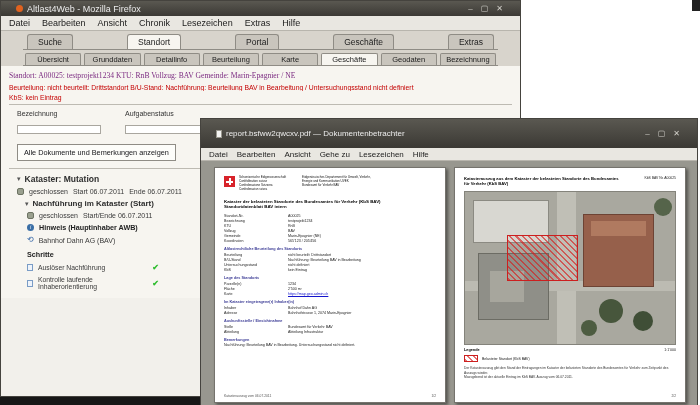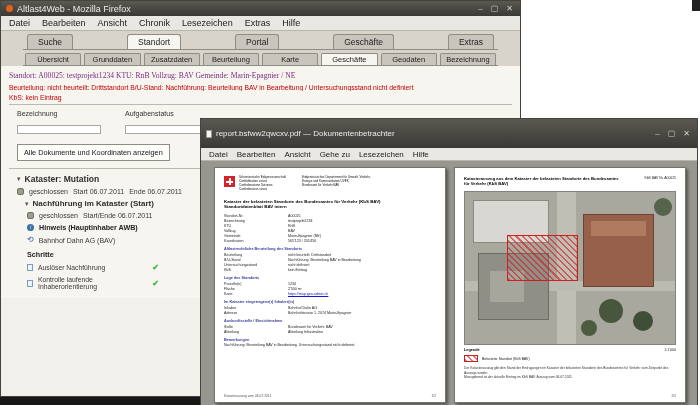--- a/index.html
+++ b/index.html
@@ -1,20 +1,20 @@
 <!DOCTYPE html>
 <html><head>
 <meta charset="utf-8">
 <style>
   * { margin:0; padding:0; box-sizing:border-box; font-family:"Liberation Sans",sans-serif; }
   html,body { width:700px; height:405px; }
   body { background:#ffffff; overflow:hidden; position:relative; }
 
   .window { position:absolute; border:1px solid #45433e; }
-  .titlebar { height:15px; background:linear-gradient(#5a5851,#3b3934); display:flex; align-items:center; gap:4px; padding:0 5px; }
+  .titlebar { height:15px; background:linear-gradient(#5a5851,#3b3934); display:flex; align-items:center; gap:4px; padding:0 15px; }
   .wtitle { color:#ececec; font-size:9px; flex:1; white-space:nowrap; overflow:hidden; }
   .wbtn { color:#d2d0ca; font-size:8px; line-height:1; padding:0 2px; cursor:default; }
   .appdot { width:7px; height:7px; border-radius:50%; background:#e0621f; flex:none; }
   .docico { width:6px; height:8px; background:#f4f4f2; border:1px solid #9a988f; flex:none; }
 
   .menubar { display:flex; gap:12px; align-items:center; height:15px; padding:0 8px;
              background:#e9e7e1; border-bottom:1px solid #b8b5ad; font-size:9px; color:#1c1c1c; }
   .menubar span { white-space:nowrap; }
 
   
@@ -143,21 +143,21 @@
       <span class="tab">Suche</span>
       <span class="tab active">Standort</span>
       <span class="tab">Portal</span>
       <span class="tab">Geschäfte</span>
       <span class="tab">Extras</span>
     </div>
     <div class="tabline"></div>
     <div class="tabrow2">
       <span class="tab2">Übersicht</span>
       <span class="tab2">Grunddaten</span>
-      <span class="tab2">Zusatzdaten</span>
+      <span class="tab2">Detailinfo</span>
       <span class="tab2">Beurteilung</span>
       <span class="tab2">Karte</span>
       <span class="tab2 active">Geschäfte</span>
       <span class="tab2">Geodaten</span>
       <span class="tab2">Bezeichnung</span>
     </div>
     <div class="tabline"></div>
   </div>
 
   <div class="infoblock">
@@ -170,21 +170,21 @@
       <div class="ffield">
         <label>Bezeichnung</label>
         <input type="text" style="">
       </div>
       <div class="ffield">
         <label>Aufgabenstatus</label>
         <input type="text" style="">
       </div>
     </div>
 
-    <div class="alldocs">Alle Dokumente und Koordinaten anzeigen</div>
+    <div class="alldocs">Alle Dokumente und Bemerkungen anzeigen</div>
     <div class="sep"></div>
 
     <div class="secthead" style="font-size:8.5px;">
       <span class="chev">▾</span>
       <span>Kataster: Mutation</span>
     </div>
     <div class="krow">
       <span class="sticon"></span>
       <span>geschlossen</span>
       <span>Start 06.07.2011</span>

